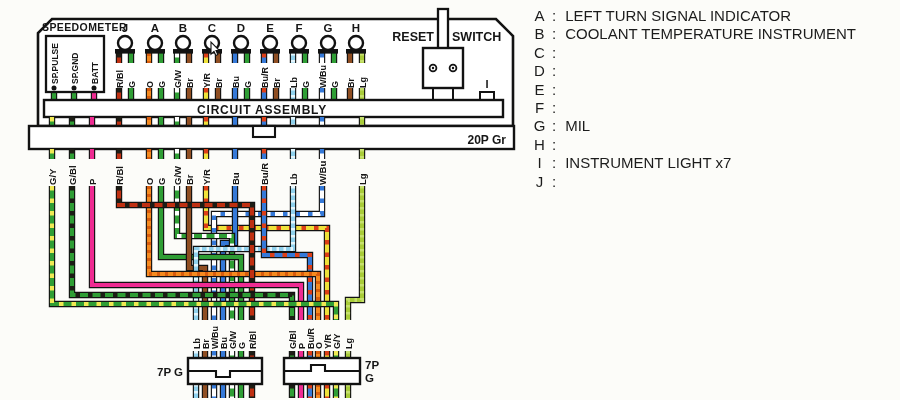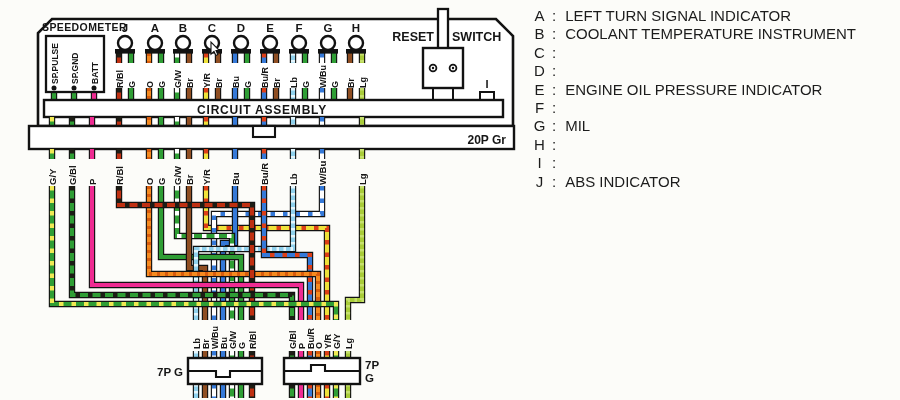--- a/index.html
+++ b/index.html
@@ -462,38 +462,37 @@
         <span class="lk">C</span>
         <span class="lc">:</span>
       </div>
     <div class="lrow">
         <span class="lk">D</span>
         <span class="lc">:</span>
       </div>
     <div class="lrow">
         <span class="lk">E</span>
         <span class="lc">:</span>
-        <span class="lt">ENGINE OIL PRESSURE INDICATOR</span>
       </div>
     <div class="lrow">
         <span class="lk">F</span>
         <span class="lc">:</span>
       </div>
     <div class="lrow">
         <span class="lk">G</span>
         <span class="lc">:</span>
         <span class="lt">MIL</span>
       </div>
     <div class="lrow">
         <span class="lk">H</span>
         <span class="lc">:</span>
       </div>
     <div class="lrow">
         <span class="lk">I</span>
         <span class="lc">:</span>
+        <span class="lt">INSTRUMENT LIGHT x7</span>
       </div>
     <div class="lrow">
         <span class="lk">J</span>
         <span class="lc">:</span>
-        <span class="lt">ABS INDICATOR</span>
       </div>
   </div>
 </div>
 
 </body></html>

